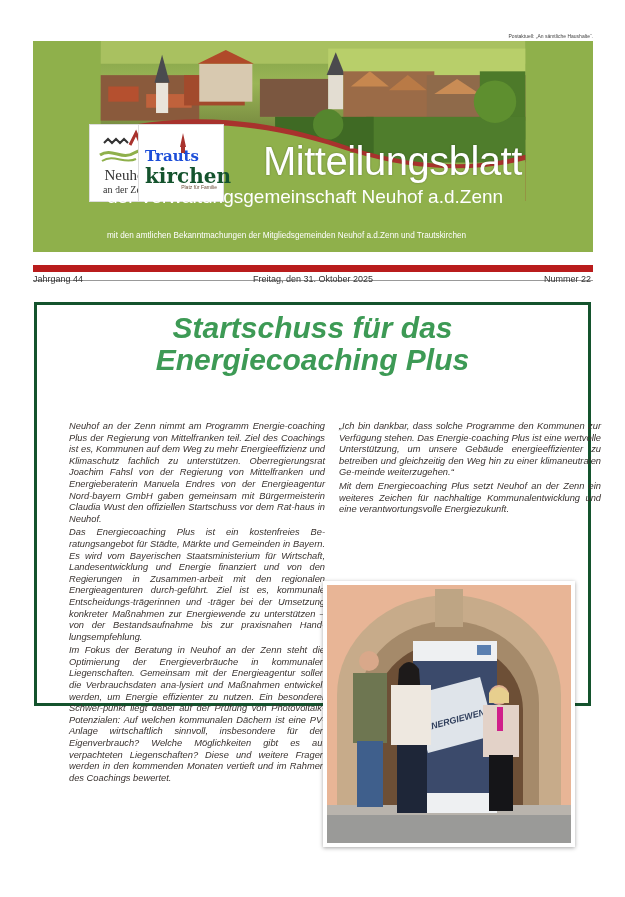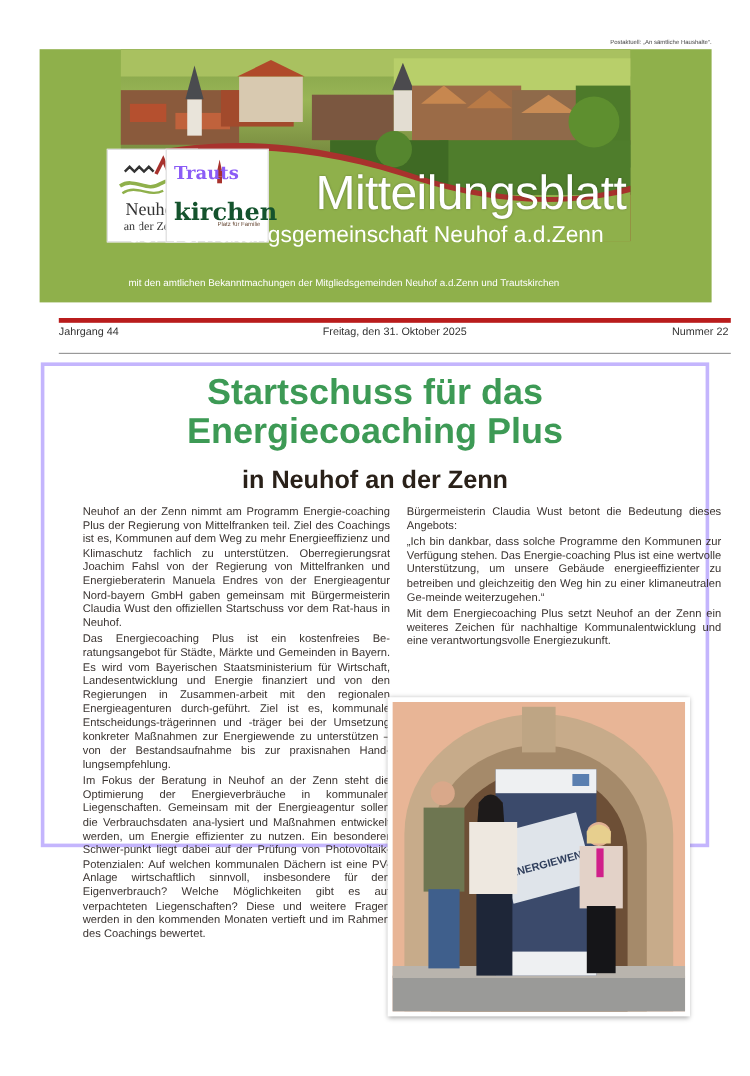--- a/index.html
+++ b/index.html
@@ -9,35 +9,35 @@
   .postal { position: absolute; top: 33px; right: 32px; font-size: 5px; color: #444; }
 
   .masthead { position: absolute; left: 33px; top: 41px; width: 560px; height: 211px; overflow: hidden; background: #8fb04b; }
   .photo { position: absolute; left: 0; top: 0; width: 560px; height: 160px; }
   .logo-box { position: absolute; background: #fff; border: 1px solid #ddd; }
   .logo-neuhof { left: 20px; top: 83px; width: 76px; height: 78px; margin-left: 36px; }
   .logo-trauts { left: 105px; top: 83px; width: 86px; height: 78px; }
   .neuhof-name { position: absolute; left: 0; width: 100%; text-align: center; font-family: "Liberation Serif", serif; color: #333; }
   .neuhof-name.n1 { top: 42px; font-size: 15px; }
   .neuhof-name.n2 { top: 59px; font-size: 10px; }
-  .trauts-1 { position: absolute; left: 6px; top: 10px; font-size: 15px; font-weight: bold; color: #8b5cf6; font-family: "DejaVu Serif", serif; text-align: center; }
+  .trauts-1 { position: absolute; left: 6px; top: 22px; font-size: 15px; font-weight: bold; color: #1d4ed8; font-family: "DejaVu Serif", serif; text-align: center; }
   .trauts-2 { position: absolute; left: 6px; top: 39px; font-size: 20px; font-weight: bold; color: #14532d; font-family: "DejaVu Serif", serif; }
   .trauts-3 { position: absolute; right: 6px; top: 59px; font-size: 5px; color: #6b4d3a; }
 
   .mast-title { position: absolute; left: 230px; top: 98px; font-size: 40px; color: #fff; letter-spacing: -0.5px; text-shadow: 0 0 2px rgba(0,0,0,.3); }
   .mast-sub { position: absolute; left: 74px; top: 145px; font-size: 19px; color: #fff; }
   .mast-sub2 { position: absolute; left: 74px; top: 190px; font-size: 8.2px; color: #fff; }
 
-  .infobar { position: absolute; left: 49px; top: 265px; width: 560px; height: 30px; border-top: 4px solid #b91c1c; border-bottom: 1px solid #999; font-size: 9px; color: #333; }
+  .infobar { position: absolute; left: 33px; top: 265px; width: 560px; height: 16px; border-top: 7px solid #b91c1c; border-bottom: 1px solid #999; font-size: 9px; color: #333; }
   .infobar span { position: absolute; top: 2px; }
   .info-left { left: 0; }
   .info-center { left: 0; right: 0; text-align: center; }
   .info-right { right: 2px; }
 
-  .article { position: absolute; left: 34px; top: 302px; width: 557px; height: 404px; border: 3px solid #c4b5fd; }
+  .article { position: absolute; left: 34px; top: 302px; width: 557px; height: 404px; border: 3px solid #14532d; font-style: italic; }
   .h1 { position: absolute; left: 0; width: 100%; top: 7px; text-align: center; font-size: 30px; line-height: 32px; font-weight: bold; color: #3d9a55; }
   .h2 { position: absolute; left: 0; width: 100%; top: 84px; text-align: center; font-size: 21px; font-weight: bold; color: #2a2119; }
 
   .col { position: absolute; font-size: 9.3px; line-height: 11.6px; color: #3a3330; text-align: justify; hyphens: manual; margin-left: 21px; }
   .col p { margin-bottom: 2px; }
   .col-left { left: 11px; top: 116px; width: 256px; }
   .col-right { left: 281px; top: 116px; width: 262px; }
 
   .figure { position: absolute; left: 286px; top: 276px; width: 252px; height: 266px; background: #fff; box-shadow: 0 1px 4px rgba(0,0,0,.35); padding: 4px; }
   .figure svg { display: block; }
@@ -118,30 +118,28 @@
   <span class="info-left">Jahrgang 44</span>
   <span class="info-center">Freitag, den 31. Oktober 2025</span>
   <span class="info-right">Nummer 22</span>
 </div>
 
 <div class="article">
   <div class="h1">
     <div>Startschuss für das</div>
     <div>Energiecoaching Plus</div>
   </div>
-  <div class="h2">in Neuhof an der Zenn</div>
 
   <div class="col col-left">
     <p>Neuhof an der Zenn nimmt am Programm Energie-coaching Plus der Regierung von Mittelfranken teil. Ziel des Coachings ist es, Kommunen auf dem Weg zu mehr Energieeffizienz und Klimaschutz fachlich zu unterstützen. Oberregierungsrat Joachim Fahsl von der Regierung von Mittelfranken und Energieberaterin Manuela Endres von der Energieagentur Nord-bayern GmbH gaben gemeinsam mit Bürgermeisterin Claudia Wust den offiziellen Startschuss vor dem Rat-haus in Neuhof.</p>
     <p>Das Energiecoaching Plus ist ein kostenfreies Be-ratungsangebot für Städte, Märkte und Gemeinden in Bayern. Es wird vom Bayerischen Staatsministerium für Wirtschaft, Landesentwicklung und Energie finanziert und von den Regierungen in Zusammen-arbeit mit den regionalen Energieagenturen durch-geführt. Ziel ist es, kommunale Entscheidungs-trägerinnen und -träger bei der Umsetzung konkreter Maßnahmen zur Energiewende zu unterstützen – von der Bestandsaufnahme bis zur praxisnahen Hand-lungsempfehlung.</p>
     <p>Im Fokus der Beratung in Neuhof an der Zenn steht die Optimierung der Energieverbräuche in kommunalen Liegenschaften. Gemeinsam mit der Energieagentur sollen die Verbrauchsdaten ana-lysiert und Maßnahmen entwickelt werden, um Energie effizienter zu nutzen. Ein besonderer Schwer-punkt liegt dabei auf der Prüfung von Photovoltaik-Potenzialen: Auf welchen kommunalen Dächern ist eine PV-Anlage wirtschaftlich sinnvoll, insbesondere für den Eigenverbrauch? Welche Möglichkeiten gibt es auf verpachteten Liegenschaften? Diese und weitere Fragen werden in den kommenden Monaten vertieft und im Rahmen des Coachings bewertet.</p>
   </div>
 
   <div class="col col-right">
-    <p>Bürgermeisterin Claudia Wust betont die Bedeutung dieses Angebots:</p>
     <p>„Ich bin dankbar, dass solche Programme den Kommunen zur Verfügung stehen. Das Energie-coaching Plus ist eine wertvolle Unterstützung, um unsere Gebäude energieeffizienter zu betreiben und gleichzeitig den Weg hin zu einer klimaneutralen Ge-meinde weiterzugehen.“</p>
     <p>Mit dem Energiecoaching Plus setzt Neuhof an der Zenn ein weiteres Zeichen für nachhaltige Kommunalentwicklung und eine verantwortungsvolle Energiezukunft.</p>
   </div>
 
   <div class="figure">
     <svg width="244" height="258" viewBox="0 0 244 258">
       <rect width="244" height="258" fill="#e8b596"></rect>
 
       <path d="M10,258 L10,110 A112,100 0 0 1 234,110 L234,258 Z" fill="#c7ab8a"></path>
       <path d="M32,258 L32,118 A90,82 0 0 1 212,118 L212,258 Z" fill="#a58a6a"></path>

